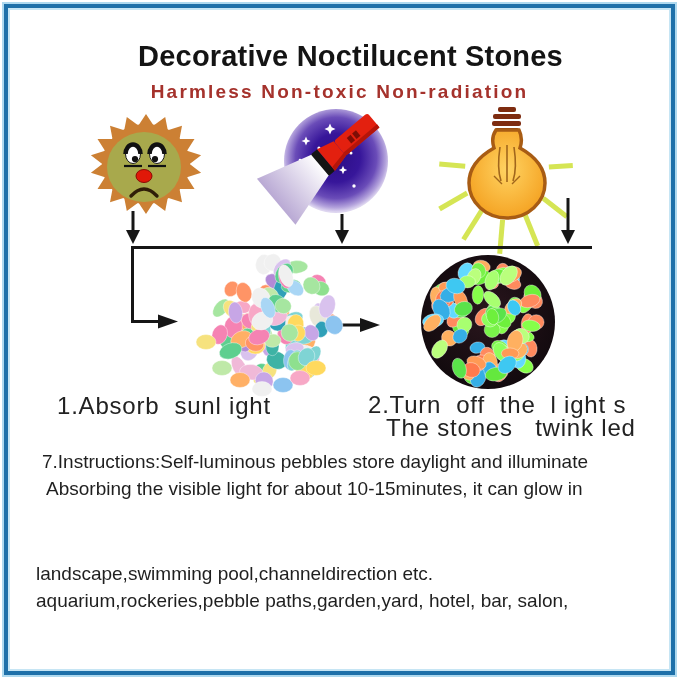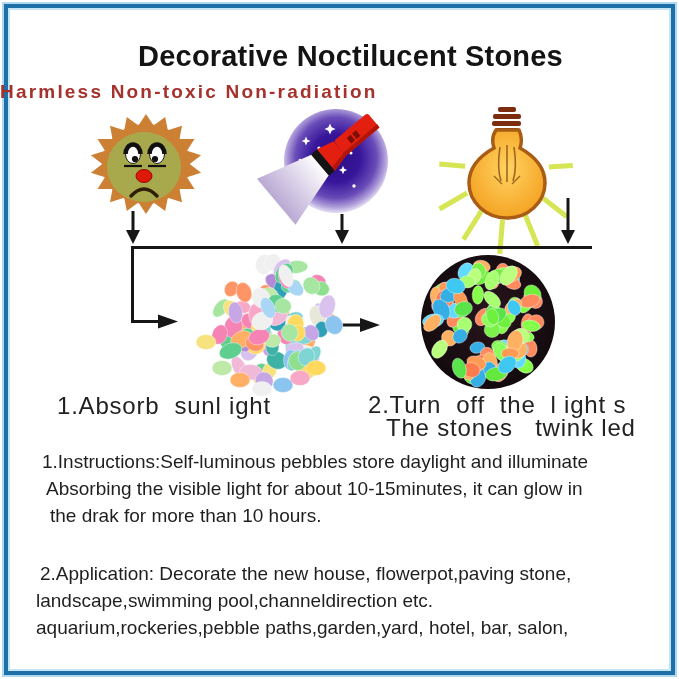--- a/index.html
+++ b/index.html
@@ -2,21 +2,21 @@
 <html><head>
 <meta charset="utf-8">
 <style>
   html,body{margin:0;padding:0;background:#ffffff;}
   .stage{position:relative;width:679px;height:679px;background:#ffffff;
          font-family:"Liberation Sans",sans-serif;overflow:hidden;}
   .frame{position:absolute;inset:4px;border:4px solid #1e70a9;
          box-shadow:0 0 0 2px #aed9ef, inset 0 0 0 2px #c6e5f4;pointer-events:none;}
   .title{position:absolute;top:40px;left:28px;width:645px;text-align:center;
          font-size:29px;font-weight:bold;color:#141414;letter-spacing:0.2px;}
-  .subtitle{position:absolute;top:81px;left:0;width:679px;text-align:left;
+  .subtitle{position:absolute;top:81px;left:0;width:679px;text-align:center;
          font-size:19px;font-weight:bold;color:#a5322c;letter-spacing:2.2px;}
   svg.diagram{position:absolute;left:0;top:0;width:679px;height:679px;}
   .cap{position:absolute;font-size:24px;color:#222222;white-space:pre;letter-spacing:0.8px;}
   #cap1{left:57px;top:392px;}
   #cap2a{left:368px;top:391px;}
   #cap2b{left:386px;top:414px;}
   .para{position:absolute;left:36px;color:#1f1f1f;font-size:19px;}
   .para div{line-height:27px;white-space:pre;}
   #para1{top:448px;}
   #para2{top:560px;}
@@ -335,24 +335,22 @@
           <ellipse cx="455.6" cy="286.0" rx="9.7" ry="7.6" fill="#3ec8f2" stroke="rgba(255,255,255,0.45)" stroke-width="0.8" transform="rotate(15 455.6 286.0)"></ellipse>
         </g>
     </g>
   </svg>
 
   <div class="cap" id="cap1">1.Absorb  sunl ight</div>
   <div class="cap" id="cap2a">2.Turn  off  the  l ight s</div>
   <div class="cap" id="cap2b">The stones   twink led</div>
 
   <div class="para" id="para1">
-    <div style="padding-left:6px">1.Instructions:Self-luminous pebbles store daylight and illuminate</div>
+    <div style="padding-left:6px">7.Instructions:Self-luminous pebbles store daylight and illuminate</div>
     <div style="padding-left:10px">Absorbing the visible light for about 10-15minutes, it can glow in</div>
-    <div style="padding-left:14px">the drak for more than 10 hours.</div>
   </div>
 
   <div class="para" id="para2">
-    <div style="padding-left:4px">2.Application: Decorate the new house, flowerpot,paving stone,</div>
     <div>landscape,swimming pool,channeldirection etc.</div>
     <div>aquarium,rockeries,pebble paths,garden,yard, hotel, bar, salon,</div>
   </div>
 
 </div>
 
 </body></html>

